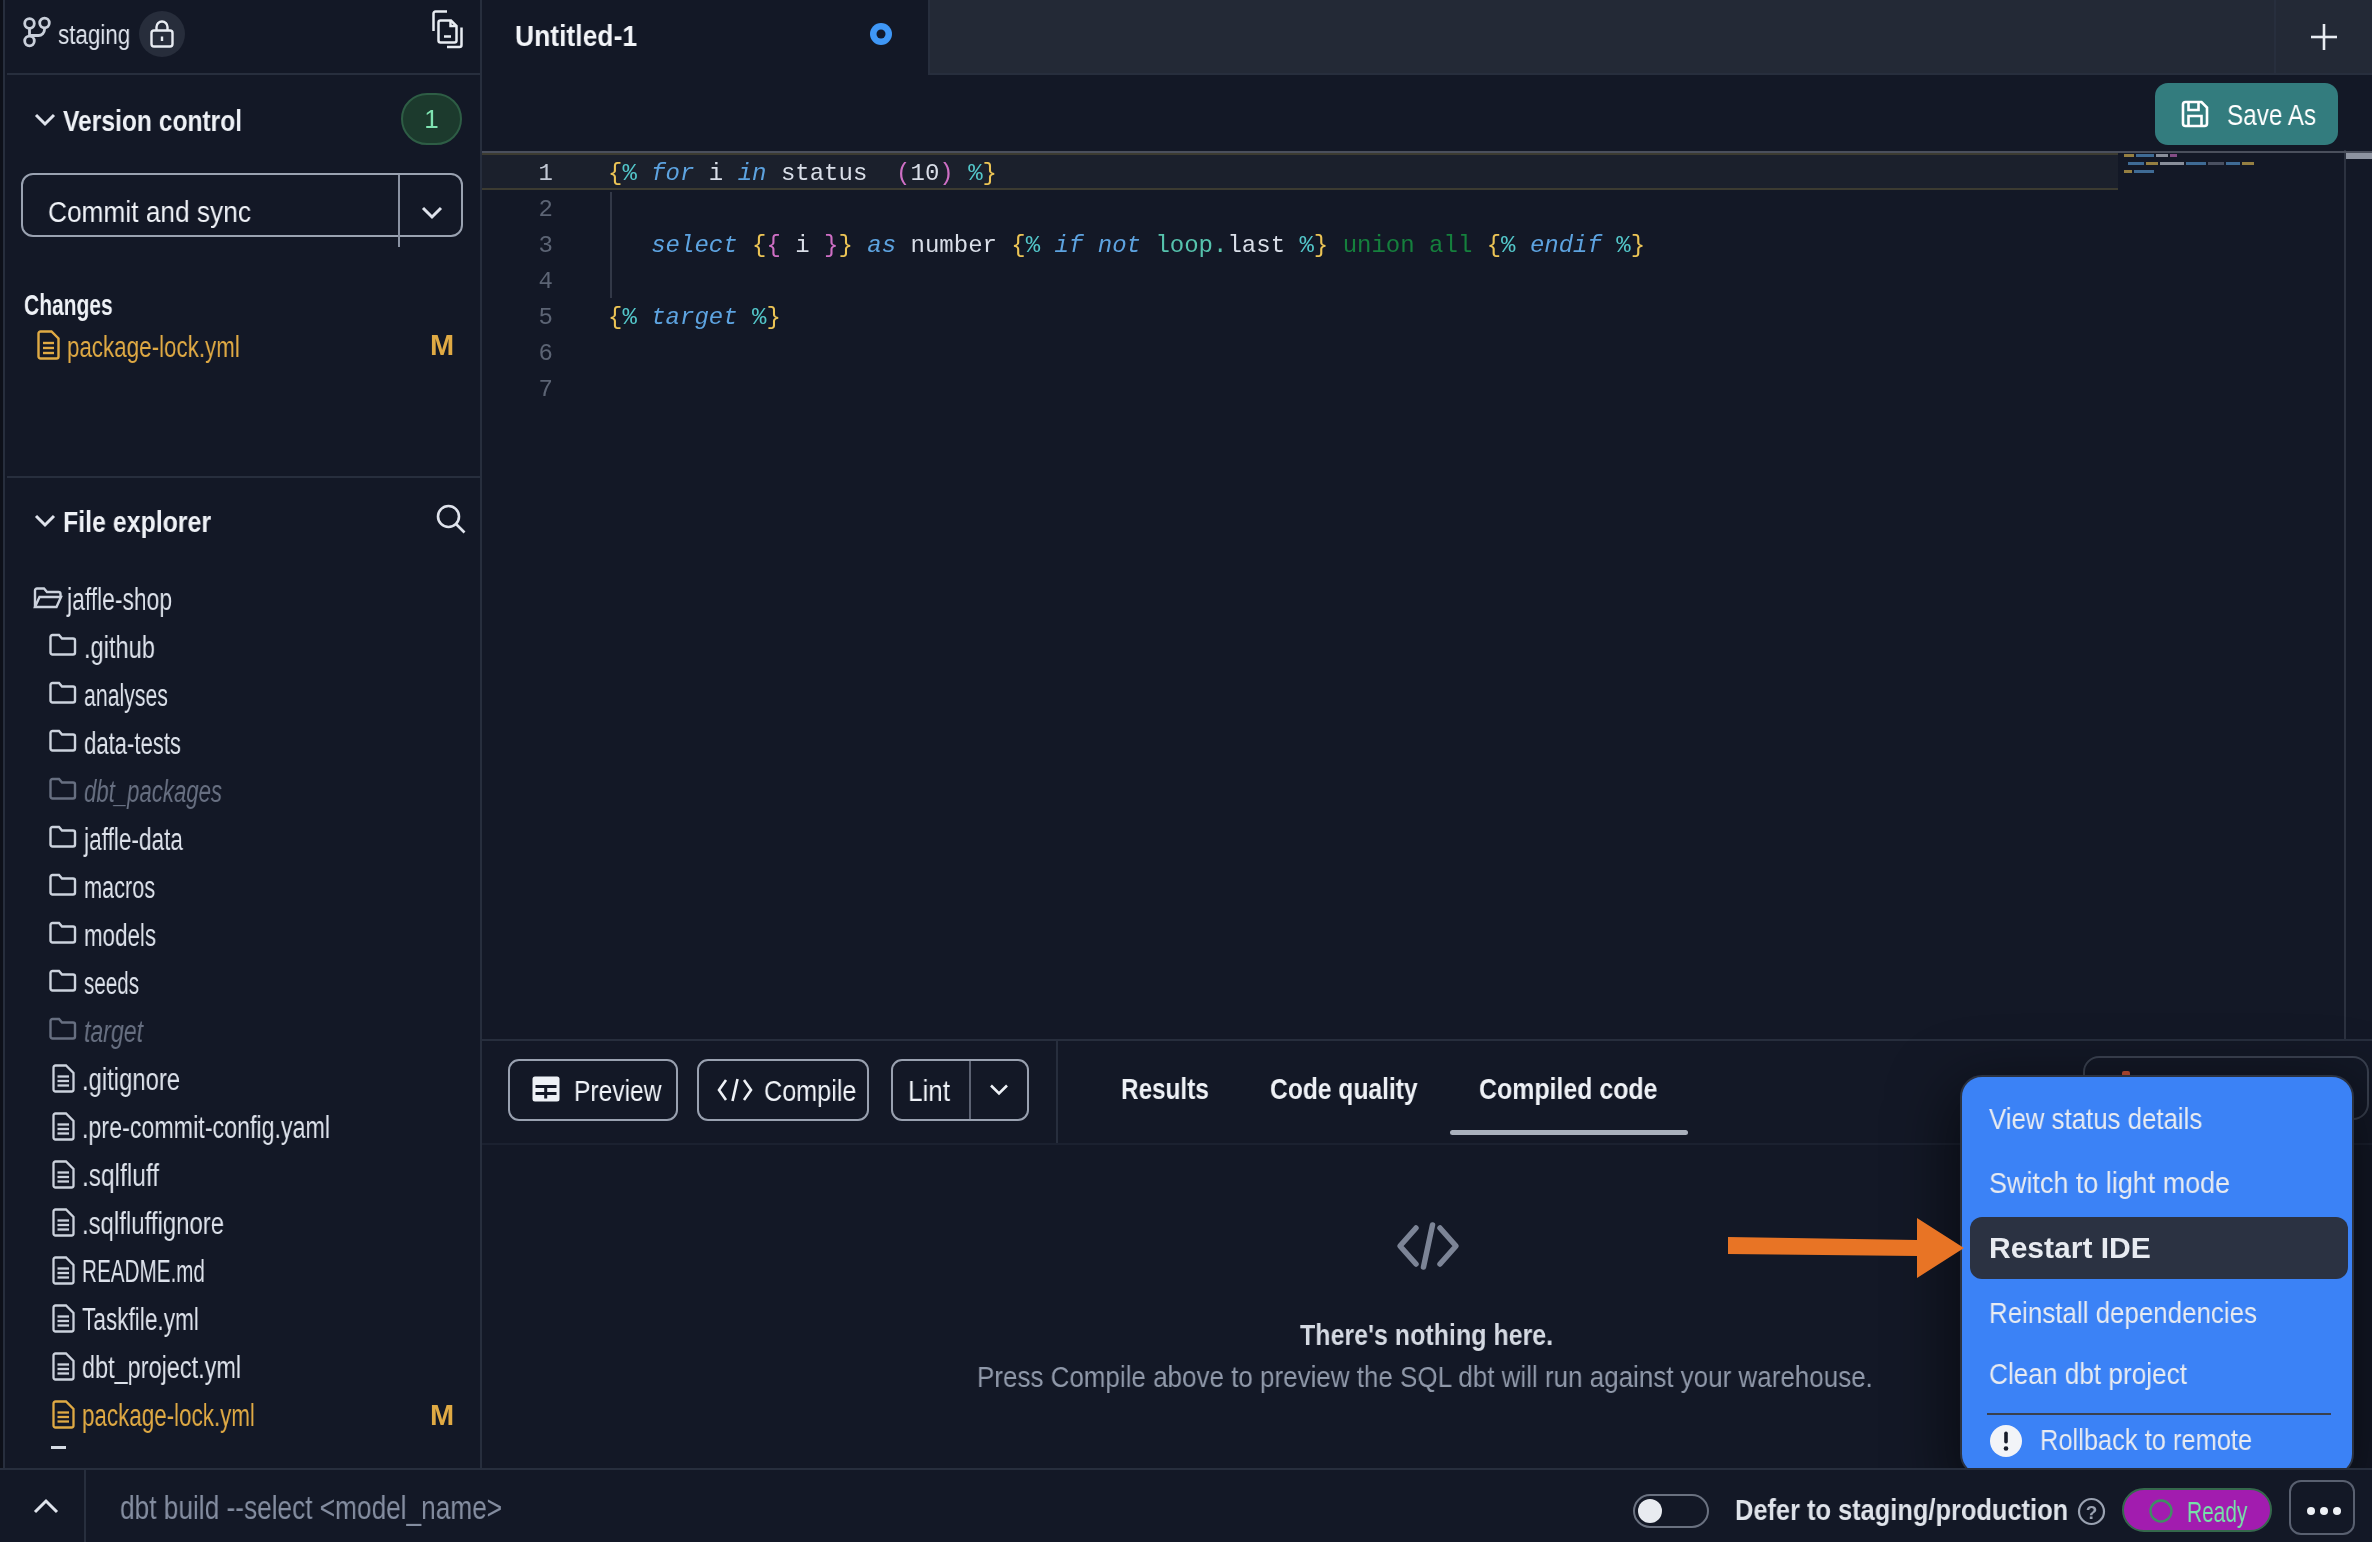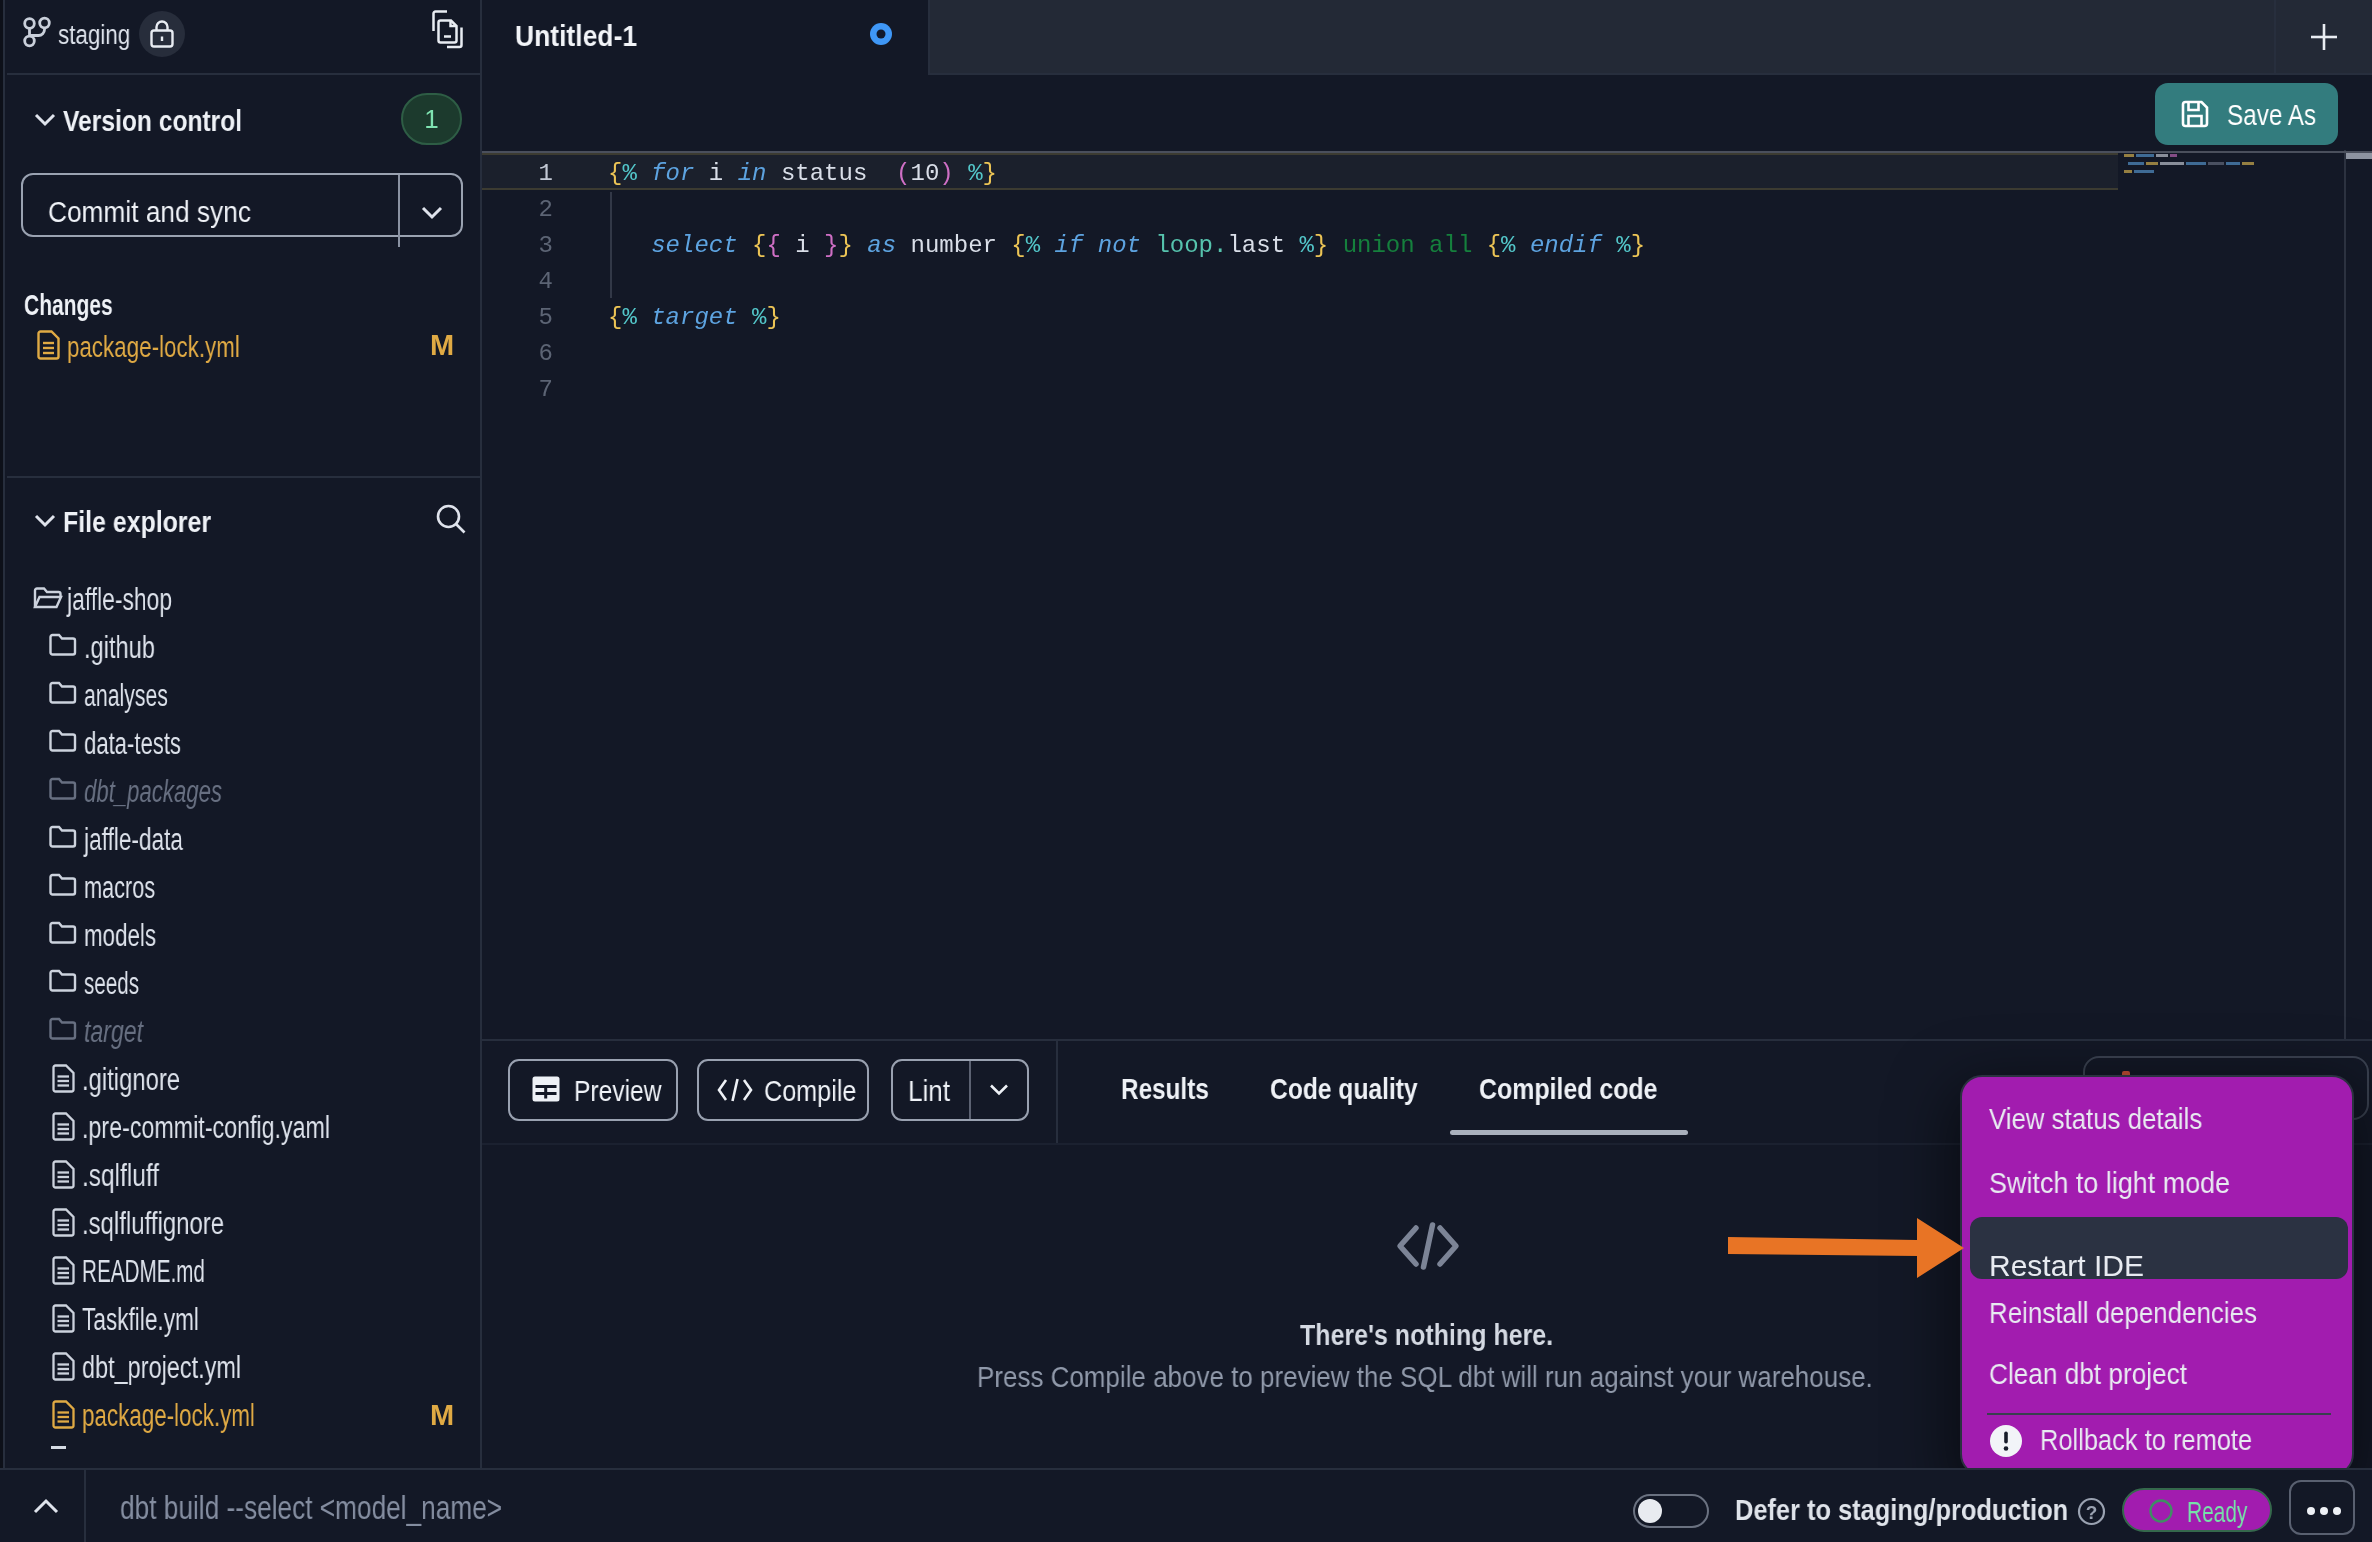--- a/index.html
+++ b/index.html
@@ -70,21 +70,21 @@
   #panel-vsep { left:1056px; top:1041px; width:2px; height:103px; background:#272e3d; }
   .ptab { position:absolute; top:1072px; font-size:30px; font-weight:bold; color:#eef1f6; transform-origin:0 50%; white-space:nowrap; }
   #tab-underline { left:1450px; top:1130px; width:238px; height:5px; background:#a9b0bc; border-radius:3px; }
 
   .empty-title { font-size:30px; font-weight:bold; color:#d4d9e2; transform-origin:0 50%; white-space:nowrap; }
   .empty-sub { font-size:30px; color:#9099aa; transform-origin:0 50%; white-space:nowrap; }
 
   #ghostbox { left:2083px; top:1056px; width:286px; height:64px; border:2px solid #3a4150; border-radius:16px; }
 
   
-  #menu { left:1960px; top:1075px; width:394px; height:401px; background:#a21caf; border:2px solid #2b3240; border-radius:22px; box-shadow:0 20px 60px 10px rgba(0,0,0,.5);padding-left:16px; }
+  #menu { left:1960px; top:1075px; width:394px; height:401px; background:#3b82f6; border:2px solid #2b3240; border-radius:22px; box-shadow:0 20px 60px 10px rgba(0,0,0,.5);padding-left:16px; }
   .mi { position:absolute; left:27px; font-size:30px; color:#e8ebf1; white-space:nowrap; transform-origin:0 50%; }
   #mi-hl { position:absolute; left:8px; top:140px; width:378px; height:62px; background:#2b3242; border-radius:12px; }
   #menu-div { position:absolute; left:25px; top:336px; width:344px; height:2px; background:#39404e; }
 
   
   #botbar { left:0; top:1468px; width:2372px; height:74px; background:#131826; border-top:2px solid #272e3d; }
   #botbar-vsep { left:84px; top:1470px; width:2px; height:72px; background:#272e3d; }
   .cmdtext { left:120px; top:1489px; font-size:33px; color:#848da0; transform:scaleX(.795); transform-origin:0 50%; white-space:nowrap; }
   #defer-lbl { left:1735px; top:1493px; font-size:30px; font-weight:bold; color:#dfe3ea; transform:scaleX(.847); transform-origin:0 50%; white-space:nowrap; }
   #toggle { left:1633px; top:1494px; width:76px; height:34px; border:2px solid #6a7180; border-radius:18px; }
@@ -356,21 +356,21 @@
   </svg>
   <div class="abs empty-title" style="left:1300px; top:1318px; transform:scaleX(.833);">There's nothing here.</div>
   <div class="abs empty-sub" style="left:977px; top:1360px; transform:scaleX(.866);">Press Compile above to preview the SQL dbt will run against your warehouse.</div>
 
   <div class="abs" id="ghostbox"></div>
   <div class="abs" style="left:2122px; top:1071px; width:8px; height:8px; background:#c24f35; border-radius:2px;"></div>
   <div class="abs" id="menu">
     <div class="mi" style="top:25px; transform:scaleX(.86);">View status details</div>
     <div class="mi" style="top:89px; transform:scaleX(.898);">Switch to light mode</div>
     <div id="mi-hl"></div>
-    <div class="mi" style="top:172px; transform:scaleX(1.0);">Restart IDE</div>
+    <div class="mi" style="top:154px; transform:scaleX(1.0);font-weight:bold;">Restart IDE</div>
     <div class="mi" style="top:219px; transform:scaleX(.864);">Reinstall dependencies</div>
     <div class="mi" style="top:280px; transform:scaleX(.873);">Clean dbt project</div>
     <div id="menu-div"></div>
     <svg style="position:absolute; left:26px; top:346px;" width="36" height="36" viewBox="0 0 36 36">
       <circle cx="18" cy="18" r="16" fill="#f2f4f8"></circle>
       <rect x="16.2" y="8.5" width="3.6" height="12" rx="1.8" fill="#181d2b"></rect>
       <circle cx="18" cy="25.5" r="2.3" fill="#181d2b"></circle>
     </svg>
     <div class="mi" style="left:78px; top:346px; transform:scaleX(.848);">Rollback to remote</div>
   </div>

